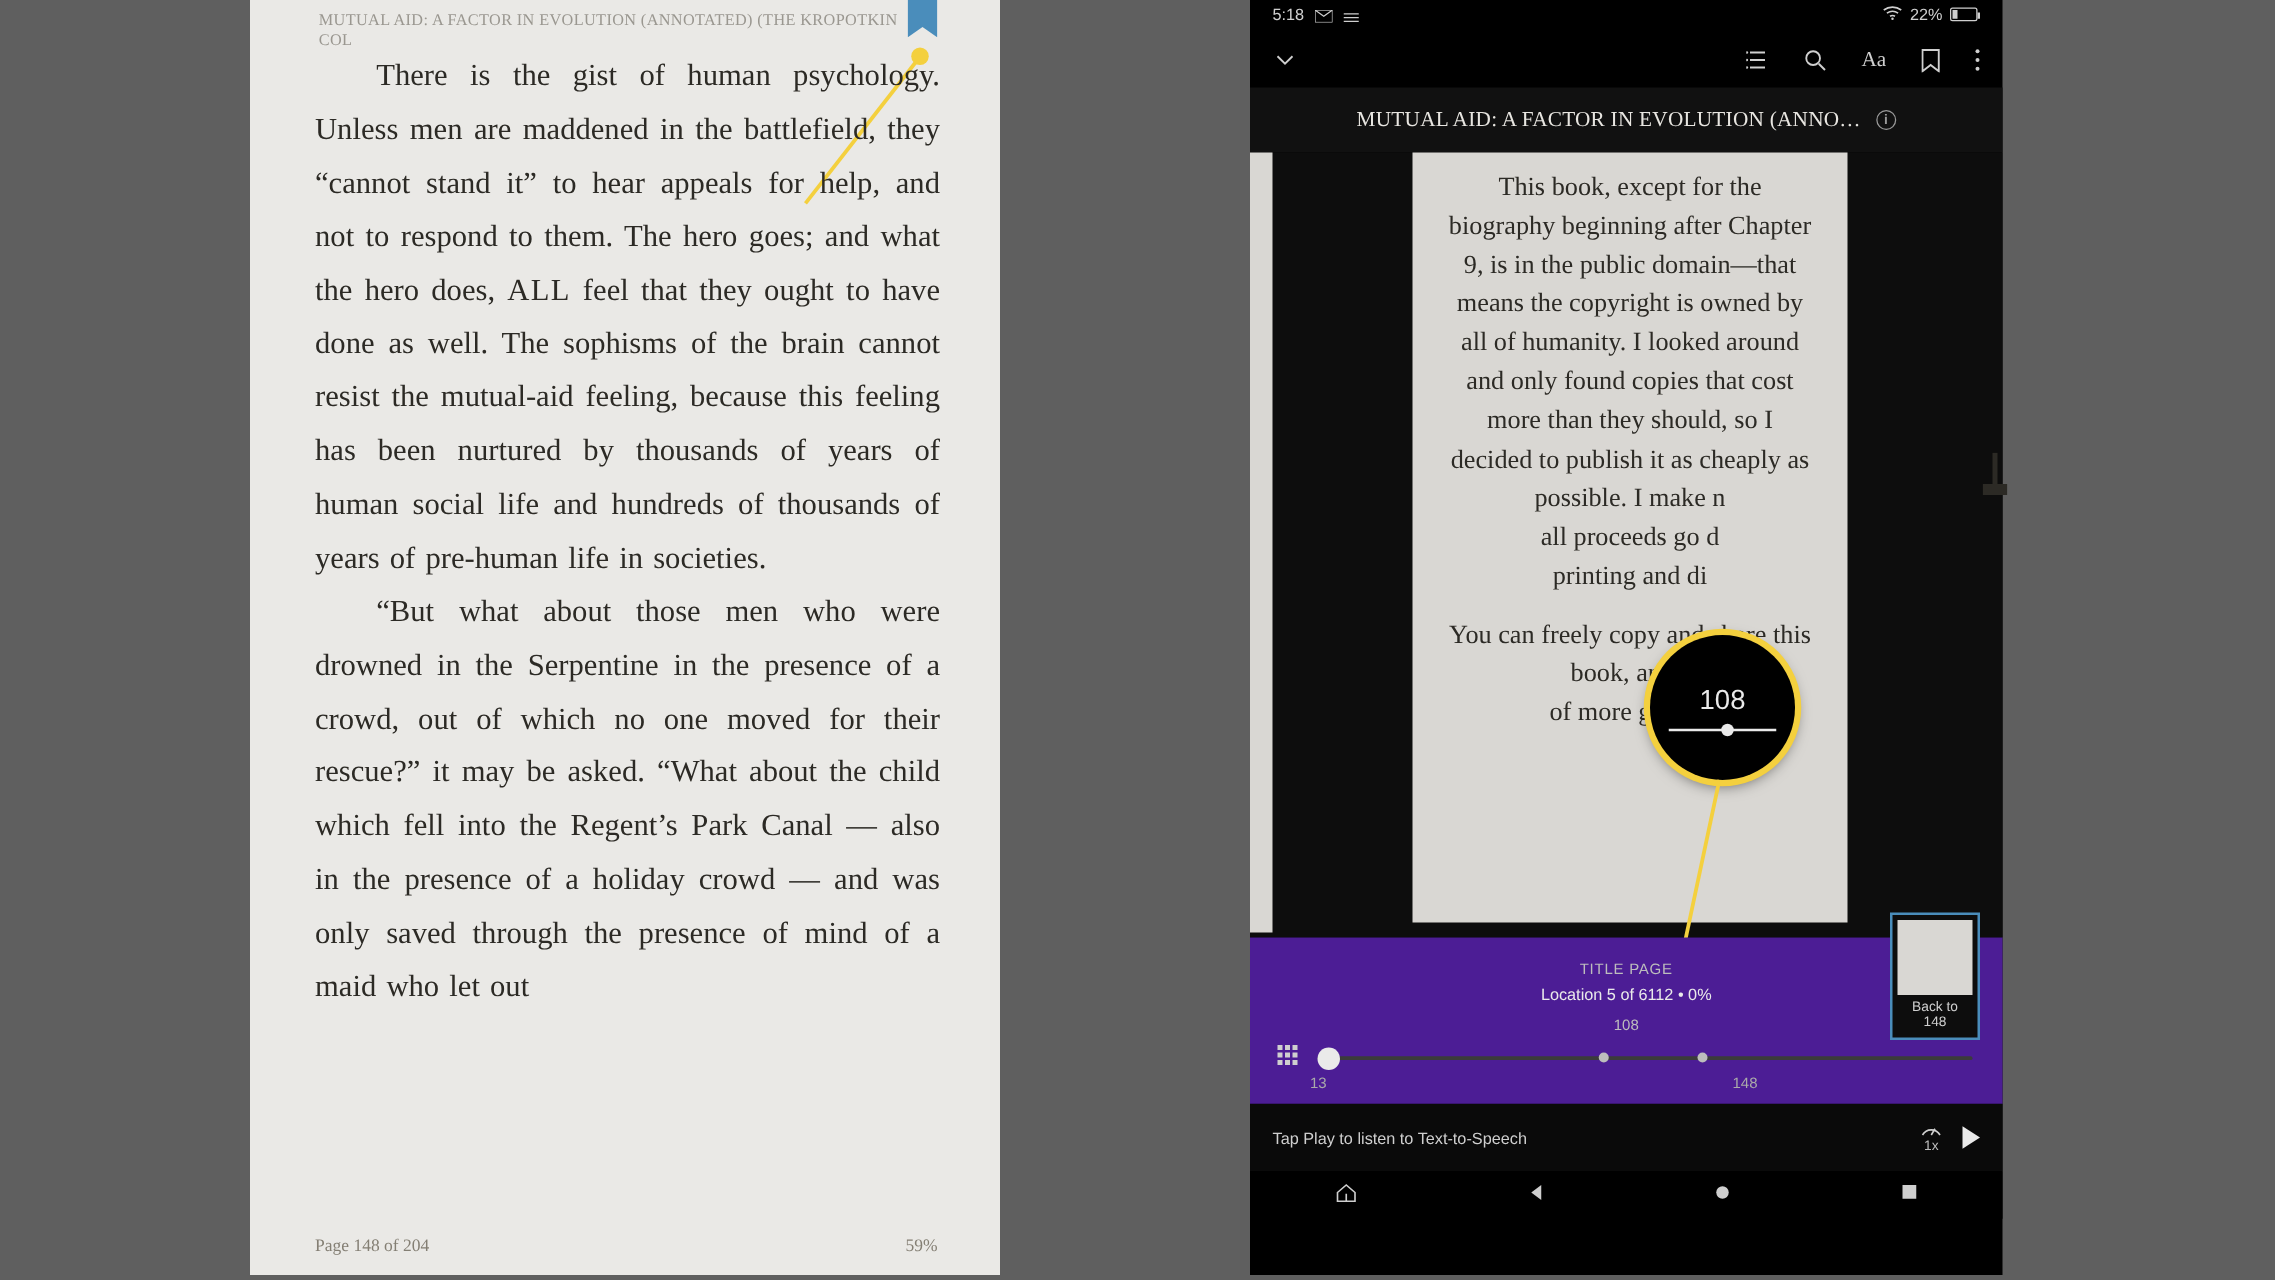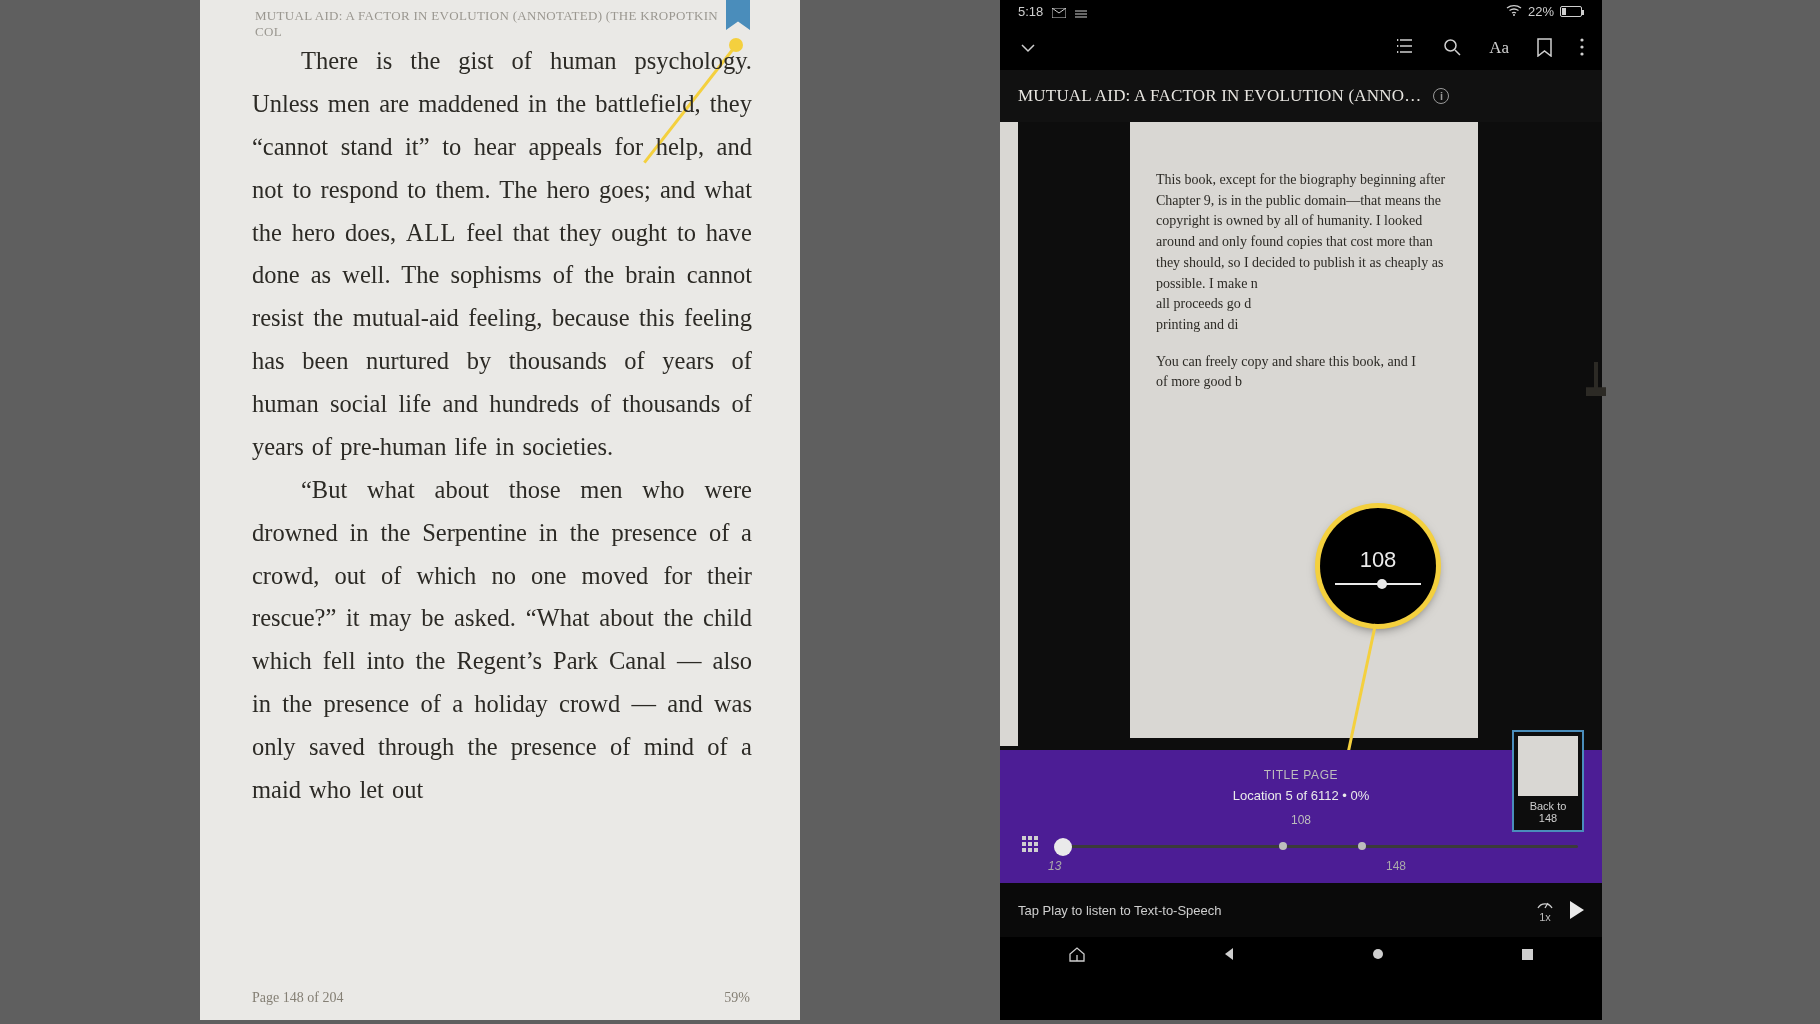--- a/index.html
+++ b/index.html
@@ -28,48 +28,48 @@
   .statusbar { position: relative; height: 26px; font-size: 13px; color:#cfcfcf; }
   .statusbar .time { position:absolute; left:18px; top:4px; }
   .statusbar .mail { position:absolute; left:52px; top:6px; }
   .statusbar .rightside { position:absolute; right:20px; top:4px; display:flex; align-items:center; gap:6px; }
   .batt { display:inline-block; width:22px; height:11px; border:1px solid #cfcfcf; border-radius:2px; position:relative; }
   .batt:after { content:""; position:absolute; right:-3px; top:3px; width:2px; height:5px; background:#cfcfcf; }
   .batt .fill { position:absolute; left:1px; top:1px; bottom:1px; width:22%; background:#cfcfcf; }
 
   .topbar { height:44px; display:flex; align-items:center; justify-content:space-between; padding:0 18px; }
   .topbar .left-ctl { display:flex; align-items:center; }
-  .topbar .right-ctl { display:flex; align-items:flex-start; gap:28px; }
+  .topbar .right-ctl { display:flex; align-items:center; gap:28px; }
   .icon { color:#cfcfcf; display:inline-flex; }
 
-  .title-row { background:#111; padding:16px 18px; display:flex; align-items:center; gap:12px; justify-content:flex-start; }
+  .title-row { background:#111; padding:16px 18px; display:flex; align-items:center; gap:12px; justify-content:center; }
   .title-row .title { color:#e8e6e1; font-size:17px; letter-spacing:.2px; font-family: Georgia, serif; }
   .info-circle { width:16px;height:16px;border:1.5px solid #9a9a9a;border-radius:50%;display:inline-flex;align-items:center;justify-content:center;color:#9a9a9a;font-size:11px;font-weight:bold; }
 
   .preview-area { position:relative; height:628px; background:#0d0d0d; }
   .preview-page { position:absolute; background:#d9d7d3; color:#2c2a25; }
   .pp-left { left:0; top:0; width:18px; height:624px; border-top-right-radius:0; }
   .pp-left-inner { position:absolute; right:-4px; top:240px; width:20px; height:34px; background:#2c2a25; clip-path: polygon(60% 0,60% 74%,100% 74%,100% 100%,0 100%,0 74%,40% 74%,40% 0);}
-  .pp-main { left:130px; top:0; width:348px; height:616px; padding:48px 26px; font-family: Georgia, serif; font-size:14px; line-height:1.48; overflow:hidden; }
+  .pp-main { left:130px; top:0; width:348px; height:616px; padding:12px 26px; font-family: Georgia, serif; font-size:21px; line-height:1.48; text-align:center; overflow:hidden; }
   
   .pp-right-full { position:absolute; right:-20px; top:26px; width:68px; color:#2c2a25; font-family:Georgia,serif; font-size:16px; line-height:1.6; text-align:center;}
   .hrthin { height:1px; background:#2c2a25; margin:12px 0; }
   .bluelink { color:#3a6da8; text-decoration: underline; font-style: italic;}
 
   
   .scrub { position:relative; padding:18px 22px 10px; background:#4c1d95; color:#cfcfcf; font-size:13px; }
   .scrub .caption { text-align:center; color:#bdbdbd; letter-spacing:.6px; font-size:12px; margin-bottom:6px;}
   .scrub .loc { text-align:center; color:#eaeaea; margin-bottom:10px;}
   .scrub .mid { text-align:center; color:#bdbdbd; font-size:12px; margin-bottom:4px;}
   .slider-wrap { position:relative; height:18px; margin:6px 2px 2px;}
   .track { position:absolute; left:0; right:0; top:8px; height:3px; background:#3b3b3b; border-radius:2px;}
   .knob { position:absolute; top:1px; width:18px; height:18px; background:#eaeaea; border-radius:50%; }
   .tick { position:absolute; top:5px; width:8px; height:8px; background:#bdbdbd; border-radius:50%;}
   .slider-labels { display:flex; justify-content:space-between; padding:2px 4px 0; font-size:12px; color:#aaa;}
-  .slider-labels span:nth-child(1){margin-left:22px;font-style:italic;}
+  .slider-labels span:nth-child(1){margin-left:22px;}
 
   .tts { display:flex; align-items:center; justify-content:space-between; padding:14px 18px; background:#0a0a0a; font-size:13px; color:#cfcfcf; }
   .speed { display:flex; flex-direction:column; align-items:center; font-size:11px; color:#bdbdbd; gap:2px;}
   .play-tri { width:0;height:0;border-left:14px solid #eaeaea;border-top:9px solid transparent;border-bottom:9px solid transparent;}
 
   .navbar { display:flex; align-items:center; justify-content:space-around; height:38px; background:#000; }
   .nb { color:#cfcfcf; }
 
   
   .backto { position:absolute; right:18px; bottom:188px; width:72px; background:#0d0d0d; border:2px solid #4a8dbb; padding:4px 4px 6px; text-align:center; color:#cfcfcf; font-size:11px; }

